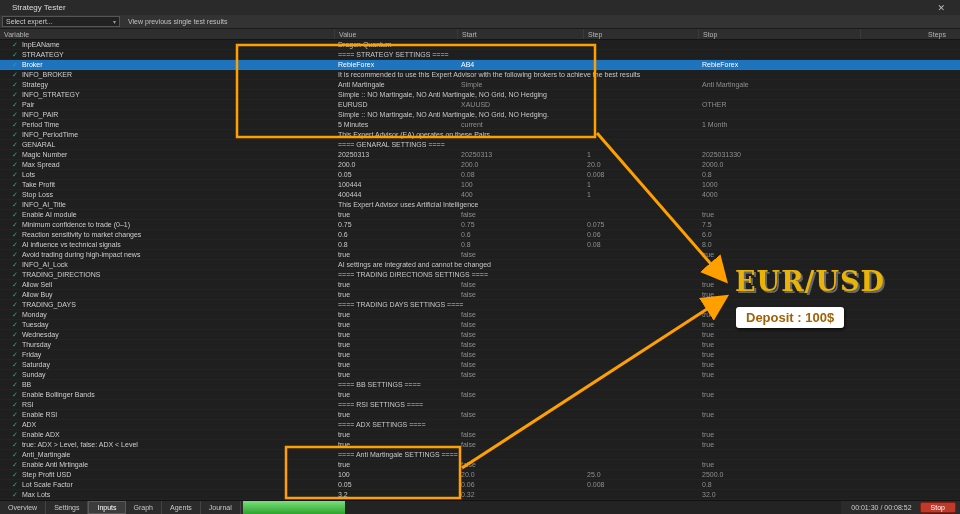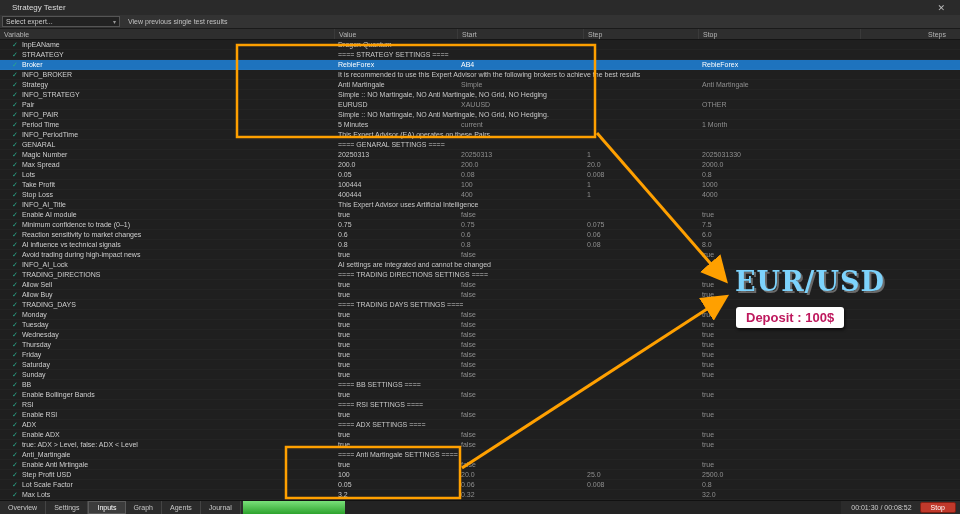--- a/index.html
+++ b/index.html
@@ -36,23 +36,23 @@
   .statusbar { height:14px; background:#2b2b2b; border-top:1px solid #111; display:flex; align-items:center; font-size:7px; color:#c8c8c8; }
   .tab { padding:0 8px; height:100%; display:flex; align-items:center; border-right:1px solid #444; cursor:pointer; }
   .tab.active { background:#3c3c3c; color:#fff; border:1px solid #5a5a5a; }
   .progress-track { flex:1; height:13px; margin:0 2px; background:#232323; position:relative; }
   .progress-fill { height:100%; background:linear-gradient(#79e079,#2da32d); }
   .time { padding:0 8px; color:#cfcfcf; white-space:nowrap; }
   .stop-btn { background:#c0392b; color:#fff; border:1px solid #802015; border-radius:2px; padding:1px 10px; margin-right:4px; font-size:7px; cursor:pointer; }
 
   
   .overlay { position:absolute; left:0; top:0; width:960px; height:514px; pointer-events:none; }
-  .pair-label { position:absolute; left:735px; top:266px; font-family:"DejaVu Serif", serif; font-weight:bold; font-size:27px; color:#7dd3fc; letter-spacing:1px;
+  .pair-label { position:absolute; left:735px; top:266px; font-family:"DejaVu Serif", serif; font-weight:bold; font-size:27px; color:#eab308; letter-spacing:1px;
       text-shadow:2px 2px 0 #6a6a6a, -1px -1px 0 #222, 1px -1px 0 #222, -1px 1px 0 #222, 1px 1px 0 #222; }
-  .deposit-badge { position:absolute; left:736px; top:307px; background:#fff; color:#be185d; font-weight:bold; font-size:13px; padding:3px 10px; border-radius:3px; box-shadow:1px 2px 3px rgba(0,0,0,0.6); }
+  .deposit-badge { position:absolute; left:736px; top:307px; background:#fff; color:#a16207; font-weight:bold; font-size:13px; padding:3px 10px; border-radius:3px; box-shadow:1px 2px 3px rgba(0,0,0,0.6); }
 </style>
 </head>
 <body>
 
 <div class="window">
 
   <div class="titlebar">
     <span>Strategy Tester</span>
     <span class="close">✕</span>
   </div>

